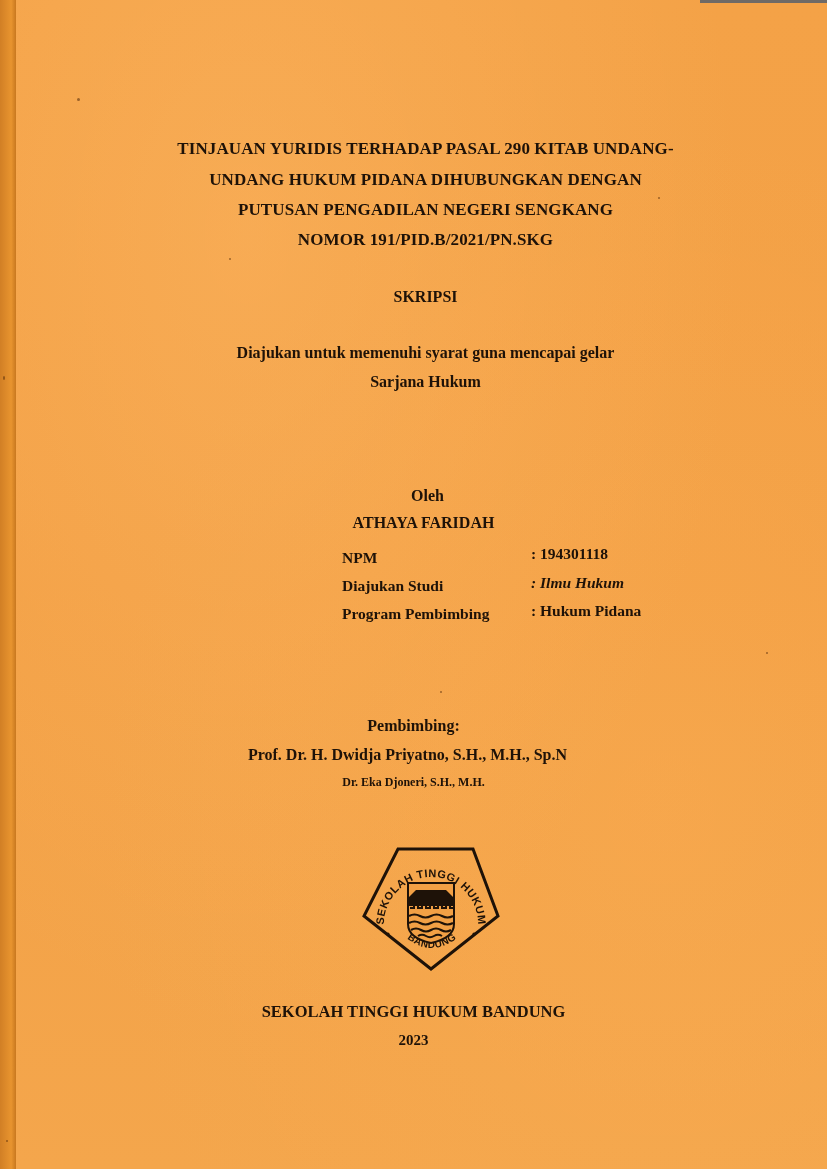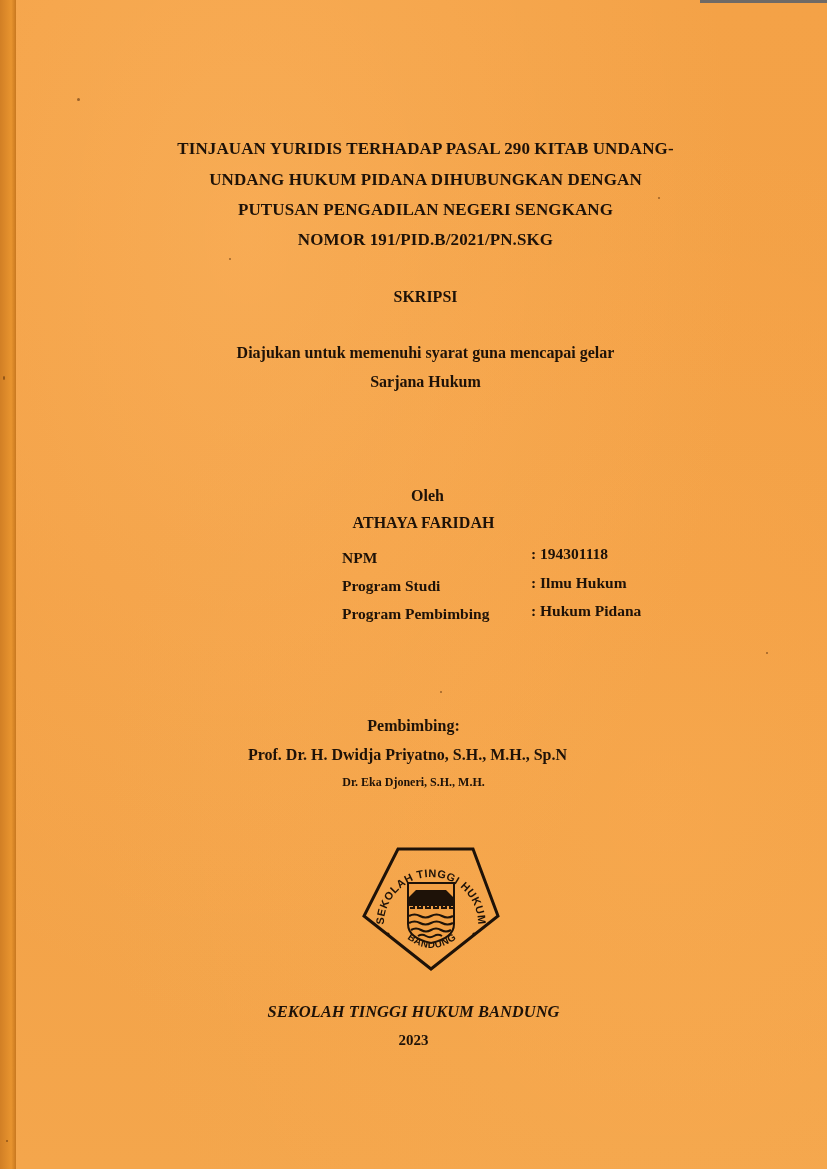--- a/index.html
+++ b/index.html
@@ -33,26 +33,26 @@
   .t4 { top: 230px; left: 12px; }
   .skripsi { top: 288px; font-size: 16px; left: 12px; }
   .diaj { top: 344px; font-size: 16px; left: 12px; }
   .sarj { top: 373px; font-size: 16px; left: 12px; }
   .oleh { top: 487px; font-size: 16px; left: 14px; }
   .nama { top: 514px; font-size: 16px; left: 10px; }
   .info { position: absolute; font-size: 15.5px; font-weight: bold; }
   .lbl { left: 342px; }
   .val { left: 503px; margin-left: 28px; }
   .r1 { top: 549px; text-align: center; } .r1v { top: 545px; }
-  .r2 { top: 577px; } .r2v { top: 574px; }
+  .r2 { top: 577px; } .r2v { top: 574px; font-style: italic; }
   .r3 { top: 605px; } .r3v { top: 602px; }
   .pemb { top: 717px; font-size: 16px; left: 0px; font-family: Liberation Serif, serif; }
   .p1 { top: 746px; font-size: 16px; left: 27px; width: 827px; }
   .p2 { top: 775px; font-size: 12px; left: 0px; }
-  .inst { top: 1002px; font-size: 16.5px; left: 0px; font-style: italic; }
+  .inst { top: 1002px; font-size: 16.5px; left: 0px; }
   .year { top: 1032px; font-size: 15px; left: 0px; }
   .logo { position: absolute; left: 358px; top: 846px; width: 146px; height: 126px; }
   .speck { position: absolute; width: 3px; height: 3px; border-radius: 50%; background: rgba(80,40,10,0.55); }
 </style>
 </head>
 <body>
 
 <div class="cover"></div>
 <div class="spine"></div>
 <div class="top-edge"></div>
@@ -65,21 +65,21 @@
 <div class="line skripsi">SKRIPSI</div>
 
 <div class="line diaj">Diajukan untuk memenuhi syarat guna mencapai gelar</div>
 <div class="line sarj">Sarjana Hukum</div>
 
 <div class="line oleh">Oleh</div>
 <div class="line nama">ATHAYA FARIDAH</div>
 
 <div class="info lbl r1">NPM</div>
 <div class="info val r1v">: 194301118</div>
-<div class="info lbl r2">Program Studi</div>
+<div class="info lbl r2">Diajukan Studi</div>
 <div class="info val r2v">: Ilmu Hukum</div>
 <div class="info lbl r3">Program Pembimbing</div>
 <div class="info val r3v">: Hukum Pidana</div>
 
 <div class="line pemb">Pembimbing:</div>
 <div class="line p1" style="left:-6px">Prof. Dr. H. Dwidja Priyatno, S.H., M.H., Sp.N</div>
 <div class="line p2">Dr. Eka Djoneri, S.H., M.H.</div>
 
 <svg class="logo" viewBox="0 0 146 126">
   <polygon points="40,3 115,3 140,70 73,123 6,70" fill="none" stroke="#1e1208" stroke-width="3"></polygon>

